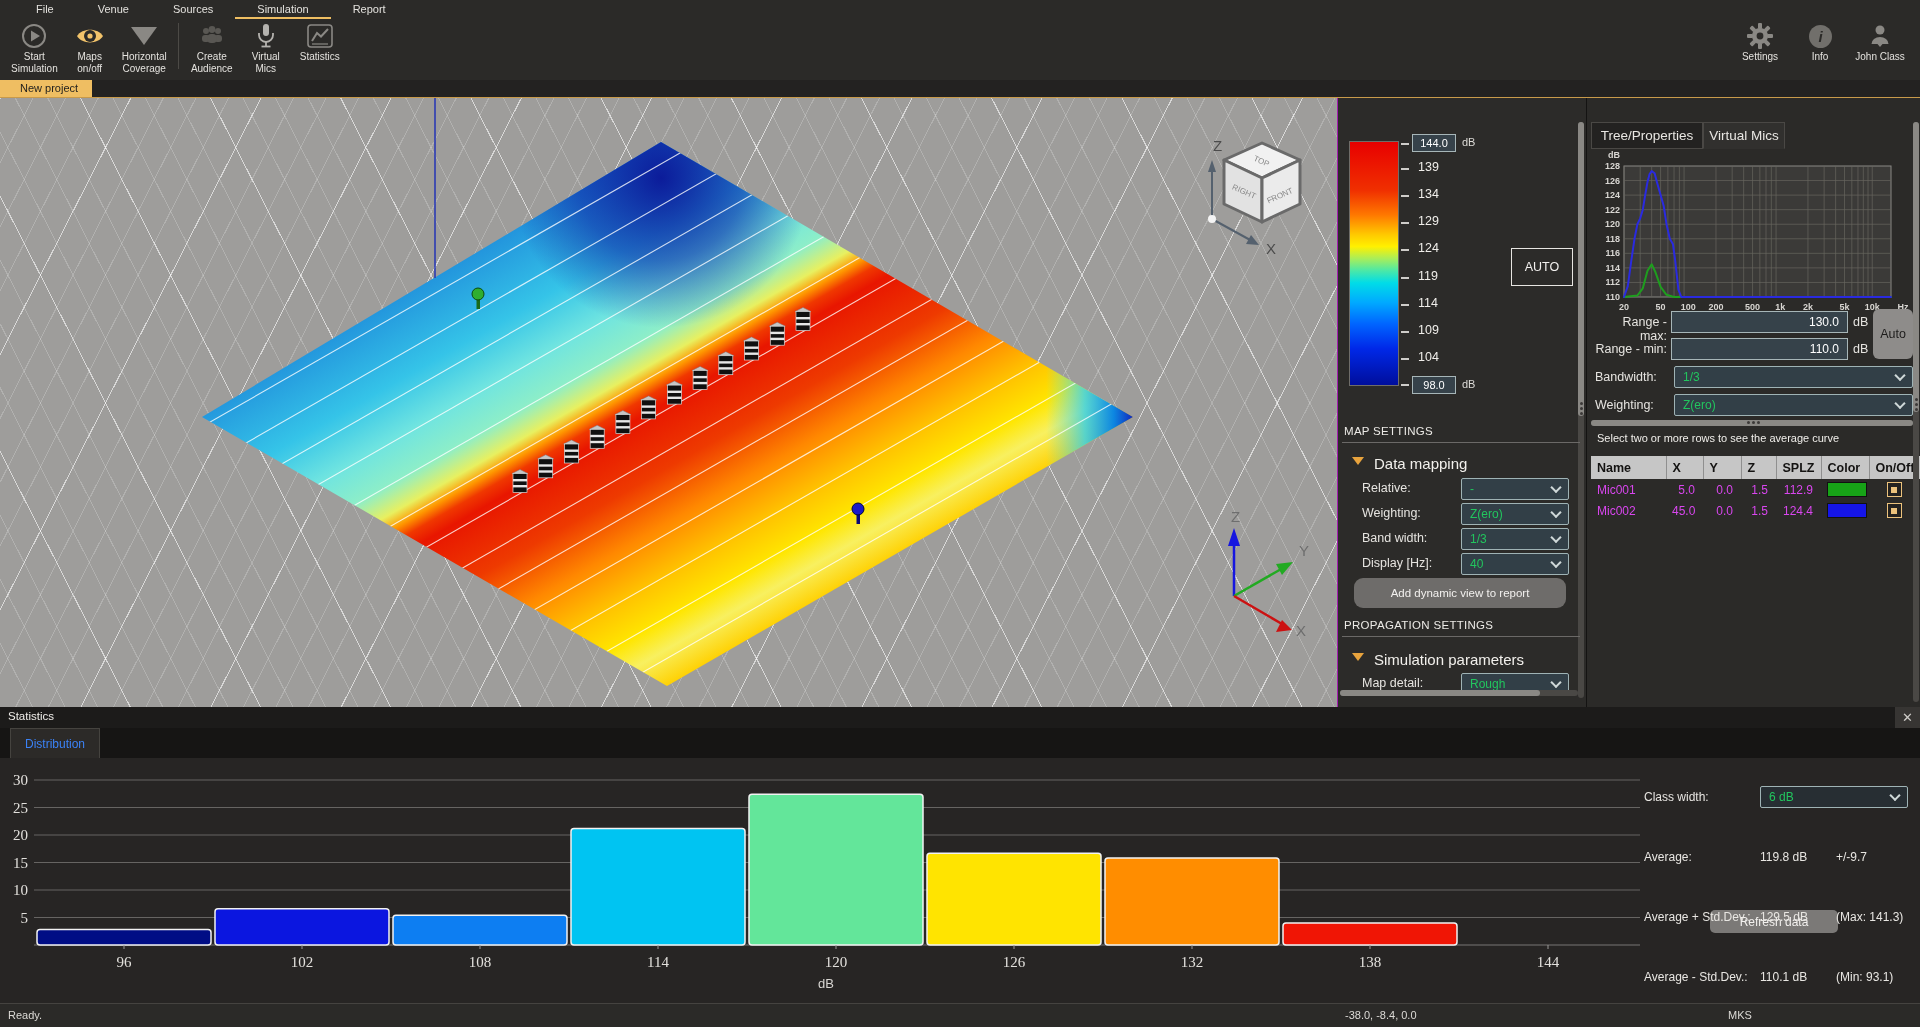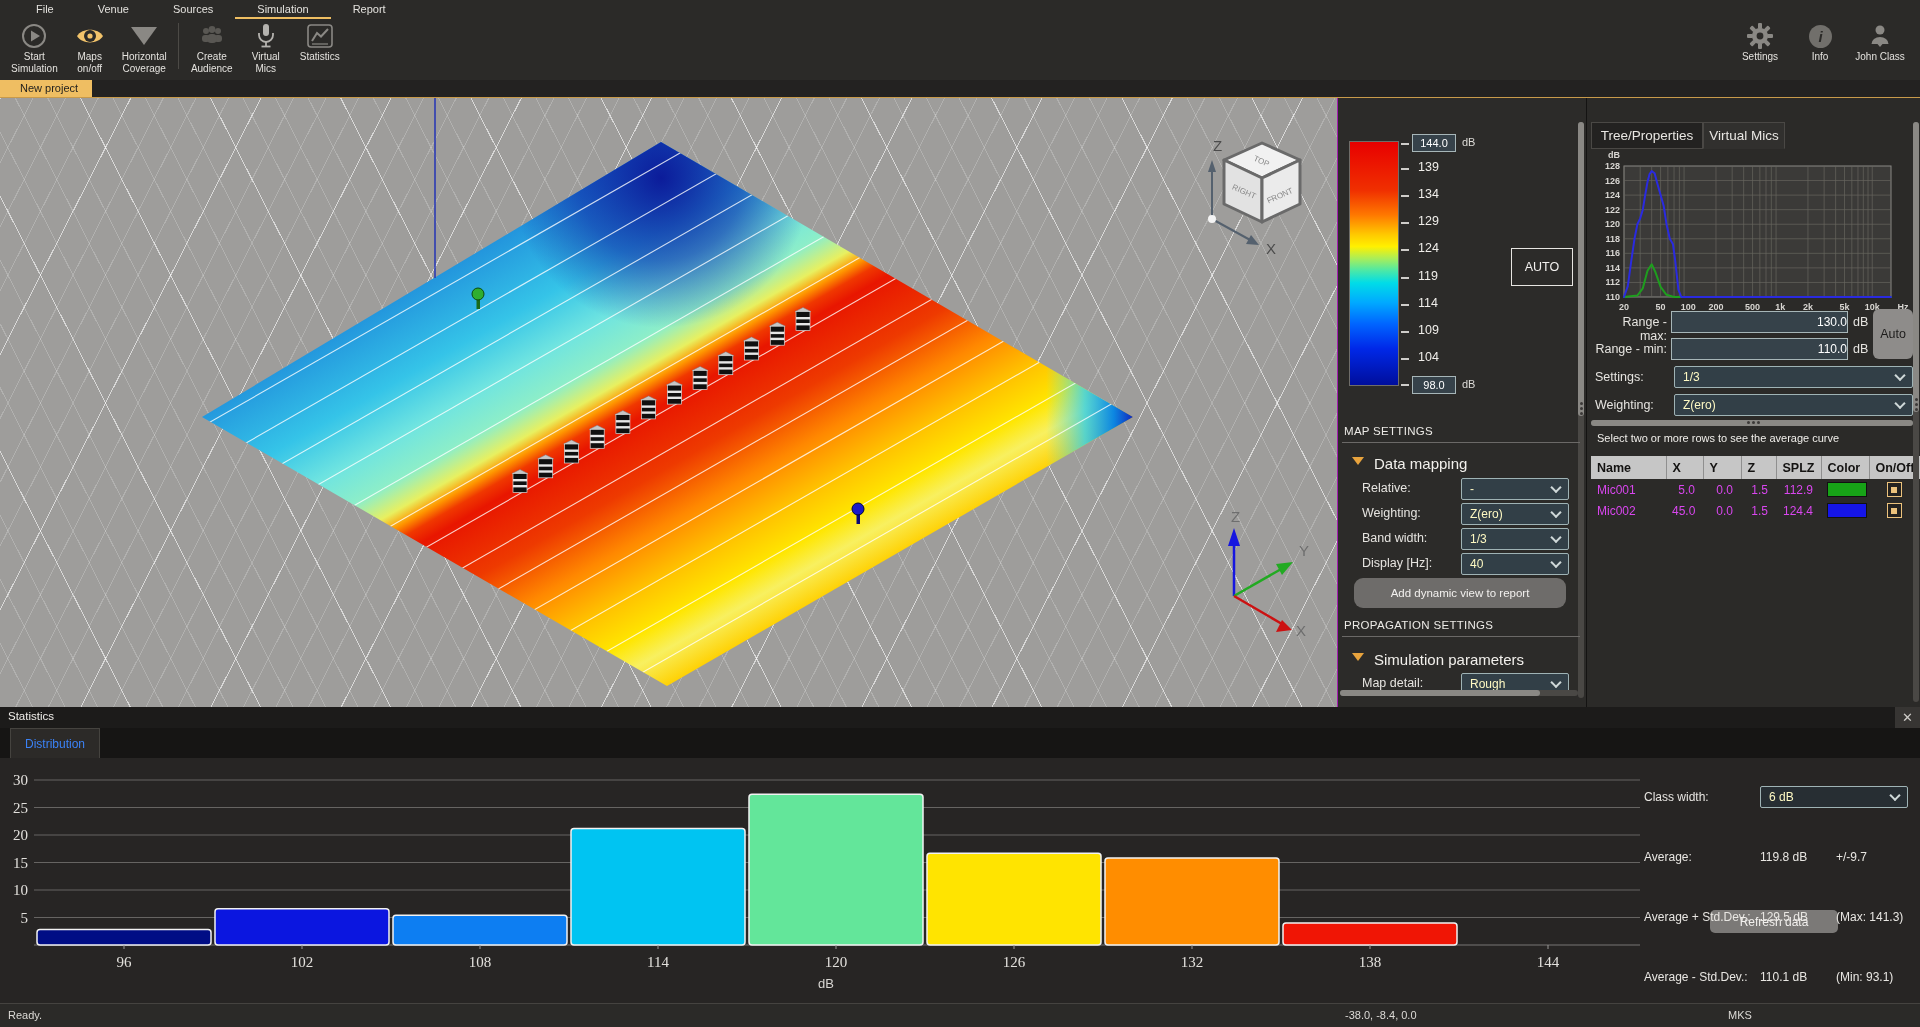--- a/index.html
+++ b/index.html
@@ -48,30 +48,30 @@
   .grip-dots { position:absolute; left:1px; width:4px; }
   .grip-dots i { display:block; width:3px; height:3px; background:#3c3a38; border-radius:50%; margin:2px auto;}
   .hscroll { position:absolute; height:6px; background:#4a4845; border-radius:3px;}
   .hscroll .thumb { position:absolute; top:0; height:6px; background:#8a8884; border-radius:3px;}
 
   .sec-title { position:absolute; left:6px; font-size:11.5px; letter-spacing:.3px; color:#eceae6; }
   .sec-rule { position:absolute; left:4px; width:238px; height:1px; background:#6b6967; }
   .tri { position:absolute; width:0; height:0; border-left:6px solid transparent; border-right:6px solid transparent; border-top:8px solid #e8a33d; }
   .sub-title { position:absolute; font-size:15px; color:#f2f0ec; }
   .ms-label { position:absolute; font-size:12.5px; color:#e6e4e0; }
-  .dd { position:absolute; background:#323f47; border:1px solid #9fb3b5; border-radius:2px; color:#fef9c3; font-size:12px; display:flex; align-items:center; padding:0 22px 0 8px; cursor:default;}
+  .dd { position:absolute; background:#323f47; border:1px solid #9fb3b5; border-radius:2px; color:#22c55e; font-size:12px; display:flex; align-items:center; padding:0 22px 0 8px; cursor:default;}
   .dd .chev { position:absolute; right:8px; top:50%; width:8px; height:8px; border-right:2px solid #cfd8d8; border-bottom:2px solid #cfd8d8; transform:translateY(-70%) rotate(45deg); }
   .pill-btn { position:absolute; background:#6e6c6a; border:none; border-radius:9px; color:#f2f0ee; font-size:11.5px; display:flex; align-items:center; justify-content:center; cursor:default;}
 
   
   #right-panel { position:absolute; left:1586px; top:0; width:334px; height:610px; background:#2b2a28; border-left:1px solid #141312;}
   .rtab { position:absolute; top:24px; height:27px; font-size:13.5px; color:#e8e6e2; display:flex; align-items:center; justify-content:center; border:1px solid #4a4845; background:#232221; cursor:default;}
   .rtab.active { background:#31302e; border-bottom-color:#31302e; }
   .rp-label { position:absolute; font-size:12.5px; color:#e6e4e0; }
-  .rp-input { position:absolute; background:#36424a; border:1px solid #a7b6b8; color:#fff; font-size:12px; text-align:right; }
+  .rp-input { position:absolute; background:#36424a; border:1px solid #a7b6b8; color:#fff; font-size:12px; text-align:right; padding-right:8px; }
   #rp-auto { position:absolute; left:286px; top:211px; width:40px; height:50px; background:#8e8c8a; border:none; border-radius:6px; color:#1d1c1b; font-size:12.5px; cursor:default;}
   #rp-hint { position:absolute; left:10px; top:334px; font-size:11px; color:#f0eeea; }
   #mic-table { position:absolute; left:4px; top:358px; width:330px; border-collapse:collapse; table-layout:fixed; }
   #mic-table th { background:#c6c6c6; color:#141312; font-size:12.5px; text-align:left; height:23px; padding:0 0 0 6px; border-right:1px solid #8f8f8f; font-weight:bold;}
   #mic-table td { height:21px; font-size:12px; color:#d946ef; padding:0 8px 0 6px; }
   #mic-table td.num { text-align:right; }
   .swatch { width:40px; height:15px; border:1px solid #111; }
   .cb { width:15px; height:15px; border:1.5px solid #ecc27c; background:#242220; display:flex; align-items:center; justify-content:center; margin:0 auto;}
   .cb i { display:block; width:6px; height:6px; background:#ecc27c; }
 
@@ -540,21 +540,21 @@
       <div id="rp-fields">
           <div class="rp-label" style="left: 8px; top: 217px; width: 72px; text-align: right;">Range - max:</div>
           <input class="rp-input" value="130.0" style="left: 84px; top: 213px; width: 177px; height: 22px;">
           <div class="rp-label" style="left: 266px; top: 217px;">dB</div>
           <div class="rp-label" style="left: 8px; top: 244px; width: 72px; text-align: right;">Range - min:</div>
           <input class="rp-input" value="110.0" style="left: 84px; top: 240px; width: 177px; height: 22px;">
           <div class="rp-label" style="left: 266px; top: 244px;">dB</div>
         </div>
       <button id="rp-auto">Auto</button>
       <div id="rp-dropdowns">
-          <div class="rp-label" style="left: 8px; top: 272px;">Settings:</div>
+          <div class="rp-label" style="left: 8px; top: 272px;">Bandwidth:</div>
           <div class="dd" style="left: 87px; top: 268px; width: 239px; height: 22px;">
             <span>1/3</span>
             <span class="chev"></span>
           </div>
           <div class="rp-label" style="left: 8px; top: 300px;">Weighting:</div>
           <div class="dd" style="left: 87px; top: 296px; width: 239px; height: 22px;">
             <span>Z(ero)</span>
             <span class="chev"></span>
           </div>
         </div>

